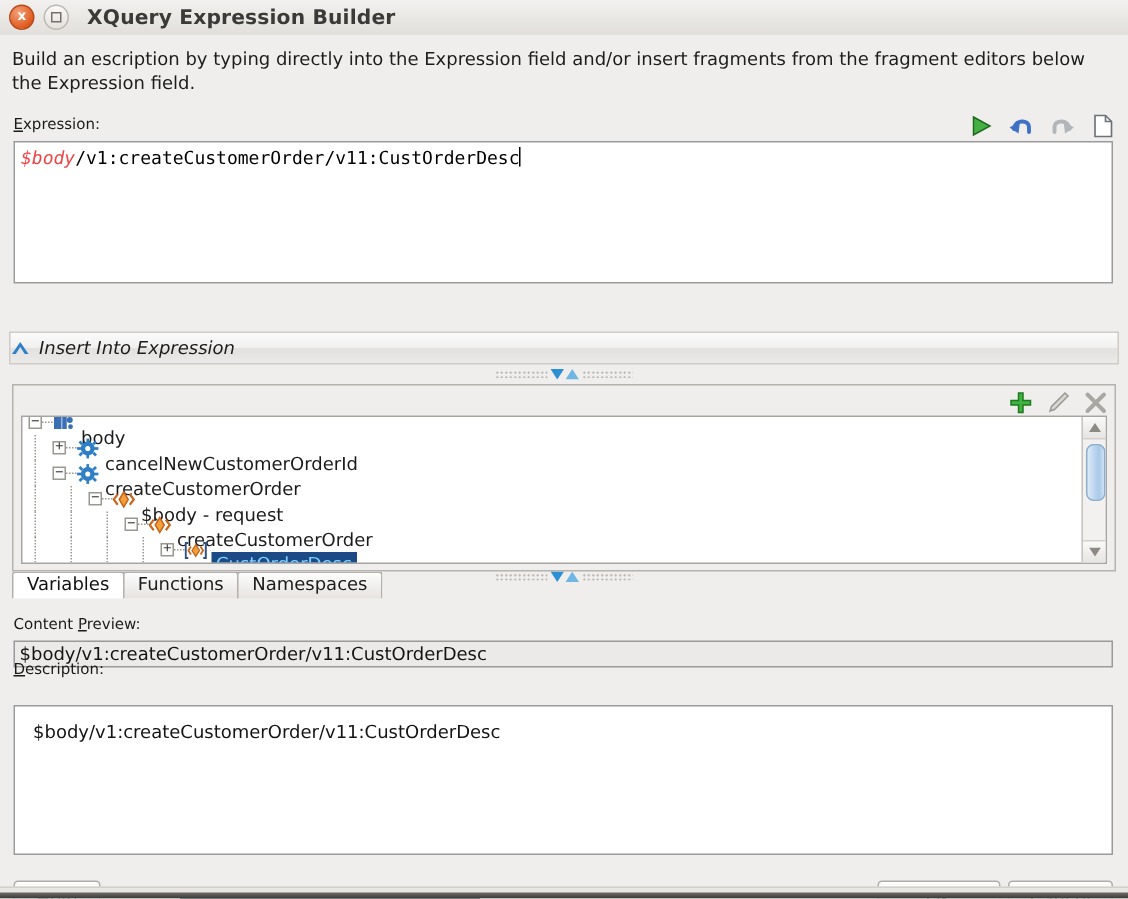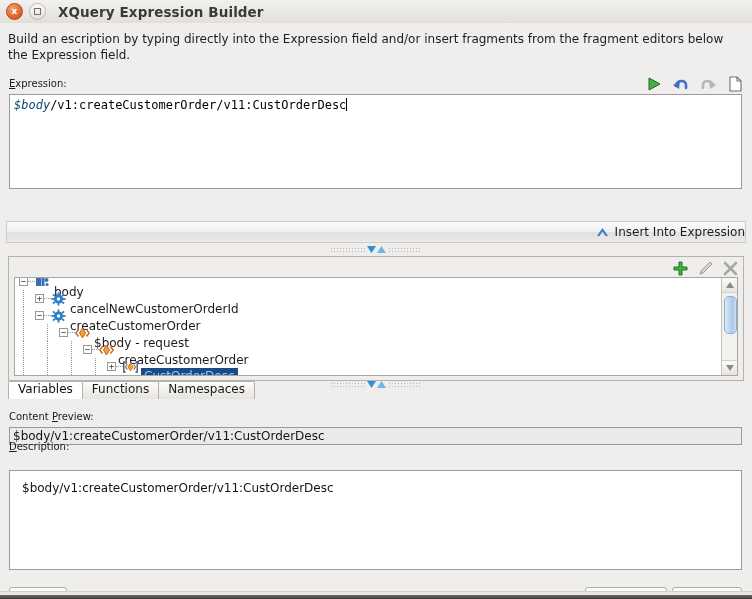--- a/index.html
+++ b/index.html
@@ -62,33 +62,33 @@
   }
   .ibtn { width: 18px; height: 18px; display: block; cursor: default; }
 
   .expr-box {
     position: absolute; left: 9px; top: 71px; width: 733px; height: 95px;
     background: #ffffff; border: 1px solid #9a9a9a;
     box-sizing: border-box; padding: 3px 4px;
     font-family: "DejaVu Sans Mono", "Liberation Mono", monospace;
     font-size: 12px; color: #000; overflow: hidden; white-space: pre;
   }
-  .tok-var { color: #0c4a6e; font-style: italic; }
+  .tok-var { color: #ef4444; font-style: italic; }
   .caret {
     display: inline-block; width: 1px; height: 13px; background: #000;
     vertical-align: -2px; margin-left: 0px;
   }
 
   
   .insert-bar {
     position: absolute; left: 6px; top: 198px; width: 740px; height: 22px;
     background: linear-gradient(to bottom, #fbfbfb 0%, #f1f0ef 48%, #e3e1df 52%, #eceae8 100%);
     border: 1px solid #cfcbc6; box-sizing: border-box;
-    display: flex; align-items: center; justify-content: flex-end; gap: 6px;
-    font-size: 12px; color: #1c1c1c;
+    display: flex; align-items: center; justify-content: flex-start; gap: 6px;
+    font-size: 12px; color: #1c1c1c; font-style: italic;
   }
 
   .splitter {
     position: absolute; height: 8px; display: flex; align-items: center; justify-content: center;
   }
   .split-dots {
     width: 54px; height: 5px;
     background-image: radial-gradient(circle, #b9b5b0 0.7px, transparent 0.8px);
     background-size: 3px 3px;
   }

